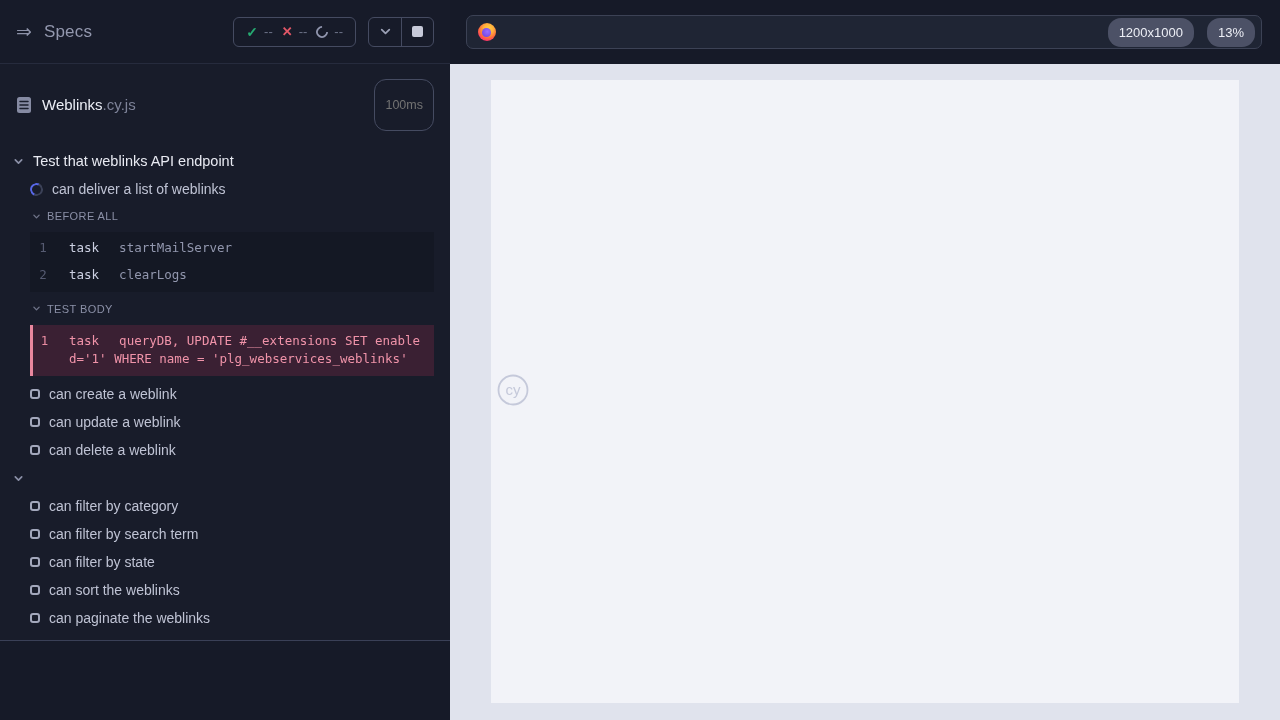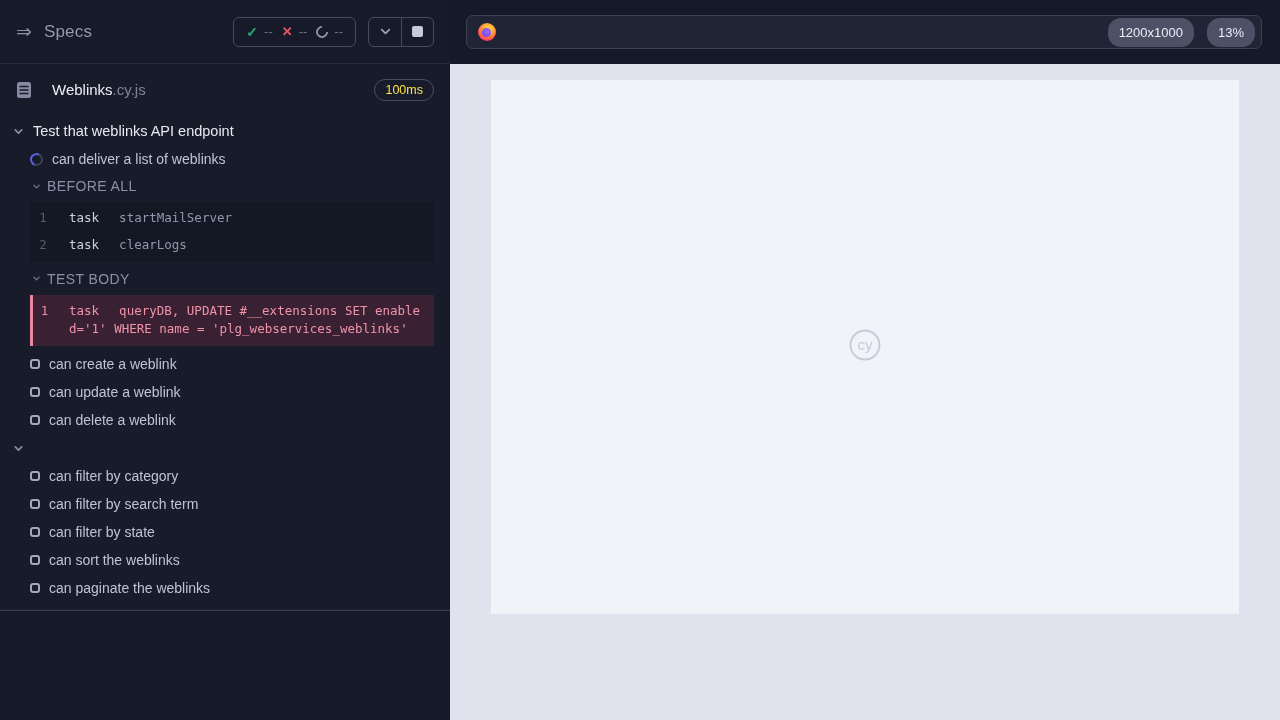--- a/index.html
+++ b/index.html
@@ -22,35 +22,35 @@
   .stat .count { font-size:13px; color:#6e7389; }
   .icon-check { color:#26a971; font-size:14px; font-weight:bold; }
   .icon-cross { color:#e25767; font-size:13px; font-weight:bold; }
   .ring { width:12px; height:12px; border-radius:50%; border:2px solid #9095ad; border-top-color:transparent; transform:rotate(45deg); }
 
   .controls-box { display:flex; align-items:stretch; height:30px; border:1px solid #454b61; border-radius:6px; overflow:hidden; }
   .ctrl-btn { width:32px; display:flex; align-items:center; justify-content:center; background:transparent; border:none; cursor:pointer; }
   .ctrl-btn + .ctrl-btn { border-left:1px solid #454b61; }
   .stop-square { width:11px; height:11px; background:#c7cad9; border-radius:2px; }
 
-  .spec-row { display:flex; align-items:center; gap:20px; padding:15px 16px 10px 16px; flex:none; }
+  .spec-row { display:flex; align-items:center; gap:10px; padding:15px 16px 10px 16px; flex:none; }
   .spec-name { font-size:15px; color:#eceef6; font-weight:500; }
   .spec-ext { font-size:15px; color:#7e8399; }
   .spec-spacer { flex:1; }
-  .duration-badge { font-size:12.5px; color:#fde047; border:1px solid #454b61; border-radius:12px; padding:3px 10px; }
+  .duration-badge { font-size:12.5px; color:#737373; border:1px solid #454b61; border-radius:12px; padding:18px 10px; }
 
   
   .tree { flex:none; padding-top:6px; }
   .row { display:flex; align-items:center; min-height:28px; gap:9px; cursor:pointer; }
   .row.suite { padding-left:13px; }
   .row.suite span { font-size:14.5px; color:#e8eaf2; }
   .row.test { padding-left:30px; }
   .row.test span.lbl { font-size:14px; color:#bfc3d4; }
   .row.hook { padding-left:32px; gap:6px; min-height:26px; }
-  .row.hook span { font-size:14px; color:#8b90a7; letter-spacing:.4px; }
+  .row.hook span { font-size:11px; color:#8b90a7; letter-spacing:.4px; }
   .chev { color:#8b90a7; flex:none; }
   .chev.small { color:#6f7489; }
 
   .pendbox { width:10px; height:10px; border:2px solid #a3a8bc; border-radius:3px; flex:none; }
   .spinner { width:13px; height:13px; border-radius:50%; flex:none;
     border:2px solid #3b4157; border-left-color:#5767e6; border-top-color:#5767e6; transform:rotate(-20deg); }
 
   .cmd-block { width:404px; margin:3px 0 4px 30px; background:#141824; padding:3px 0; font-family:"DejaVu Sans Mono", monospace; }
   .cmd-row { display:flex; padding:4px 0; cursor:pointer; }
   .cmd-num { width:26px; flex:none; text-align:center; font-size:12.5px; color:#565b72; line-height:1.5; }
@@ -70,22 +70,22 @@
     display:flex; align-items:center; gap:8px; padding:0 6px 0 11px; cursor:text; }
   .firefox { width:18px; height:18px; border-radius:50%; position:relative; flex:none;
     background:radial-gradient(circle at 58% 32%, #ffd23e 0%, #ffb13d 30%, #ff7139 55%, #ff2f6d 78%, #b5007f 100%); }
   .firefox::after { content:""; position:absolute; left:24%; top:28%; width:48%; height:48%; border-radius:50%;
     background:radial-gradient(circle at 60% 40%, #9b6cff, #6a3dd8); }
   .url-spacer { flex:1; }
   .pill { background:#4c5166; color:#eceef5; font-size:13px; border-radius:13px; padding:8px 11px; line-height:1; }
   .pill + .pill { margin-left:5px; }
 
   .viewport-area { flex:1; background:#e0e3ed; overflow:hidden; }
-  .app-frame { width:748px; height:534px; margin:16px auto 8px auto; background:#f2f3f8;
-    display:flex; align-items:center; justify-content:center; }
+  .app-frame { width:748px; height:623px; margin:16px auto 8px auto; background:#f2f3f8;
+    display:flex; align-items:center; }
 </style>
 </head>
 <body>
 
 <aside class="sidebar">
   <header class="reporter-header">
     <div class="rh-left">
       <span class="toggle-glyph">⇒</span>
       <span class="specs-title">Specs</span>
     </div>

